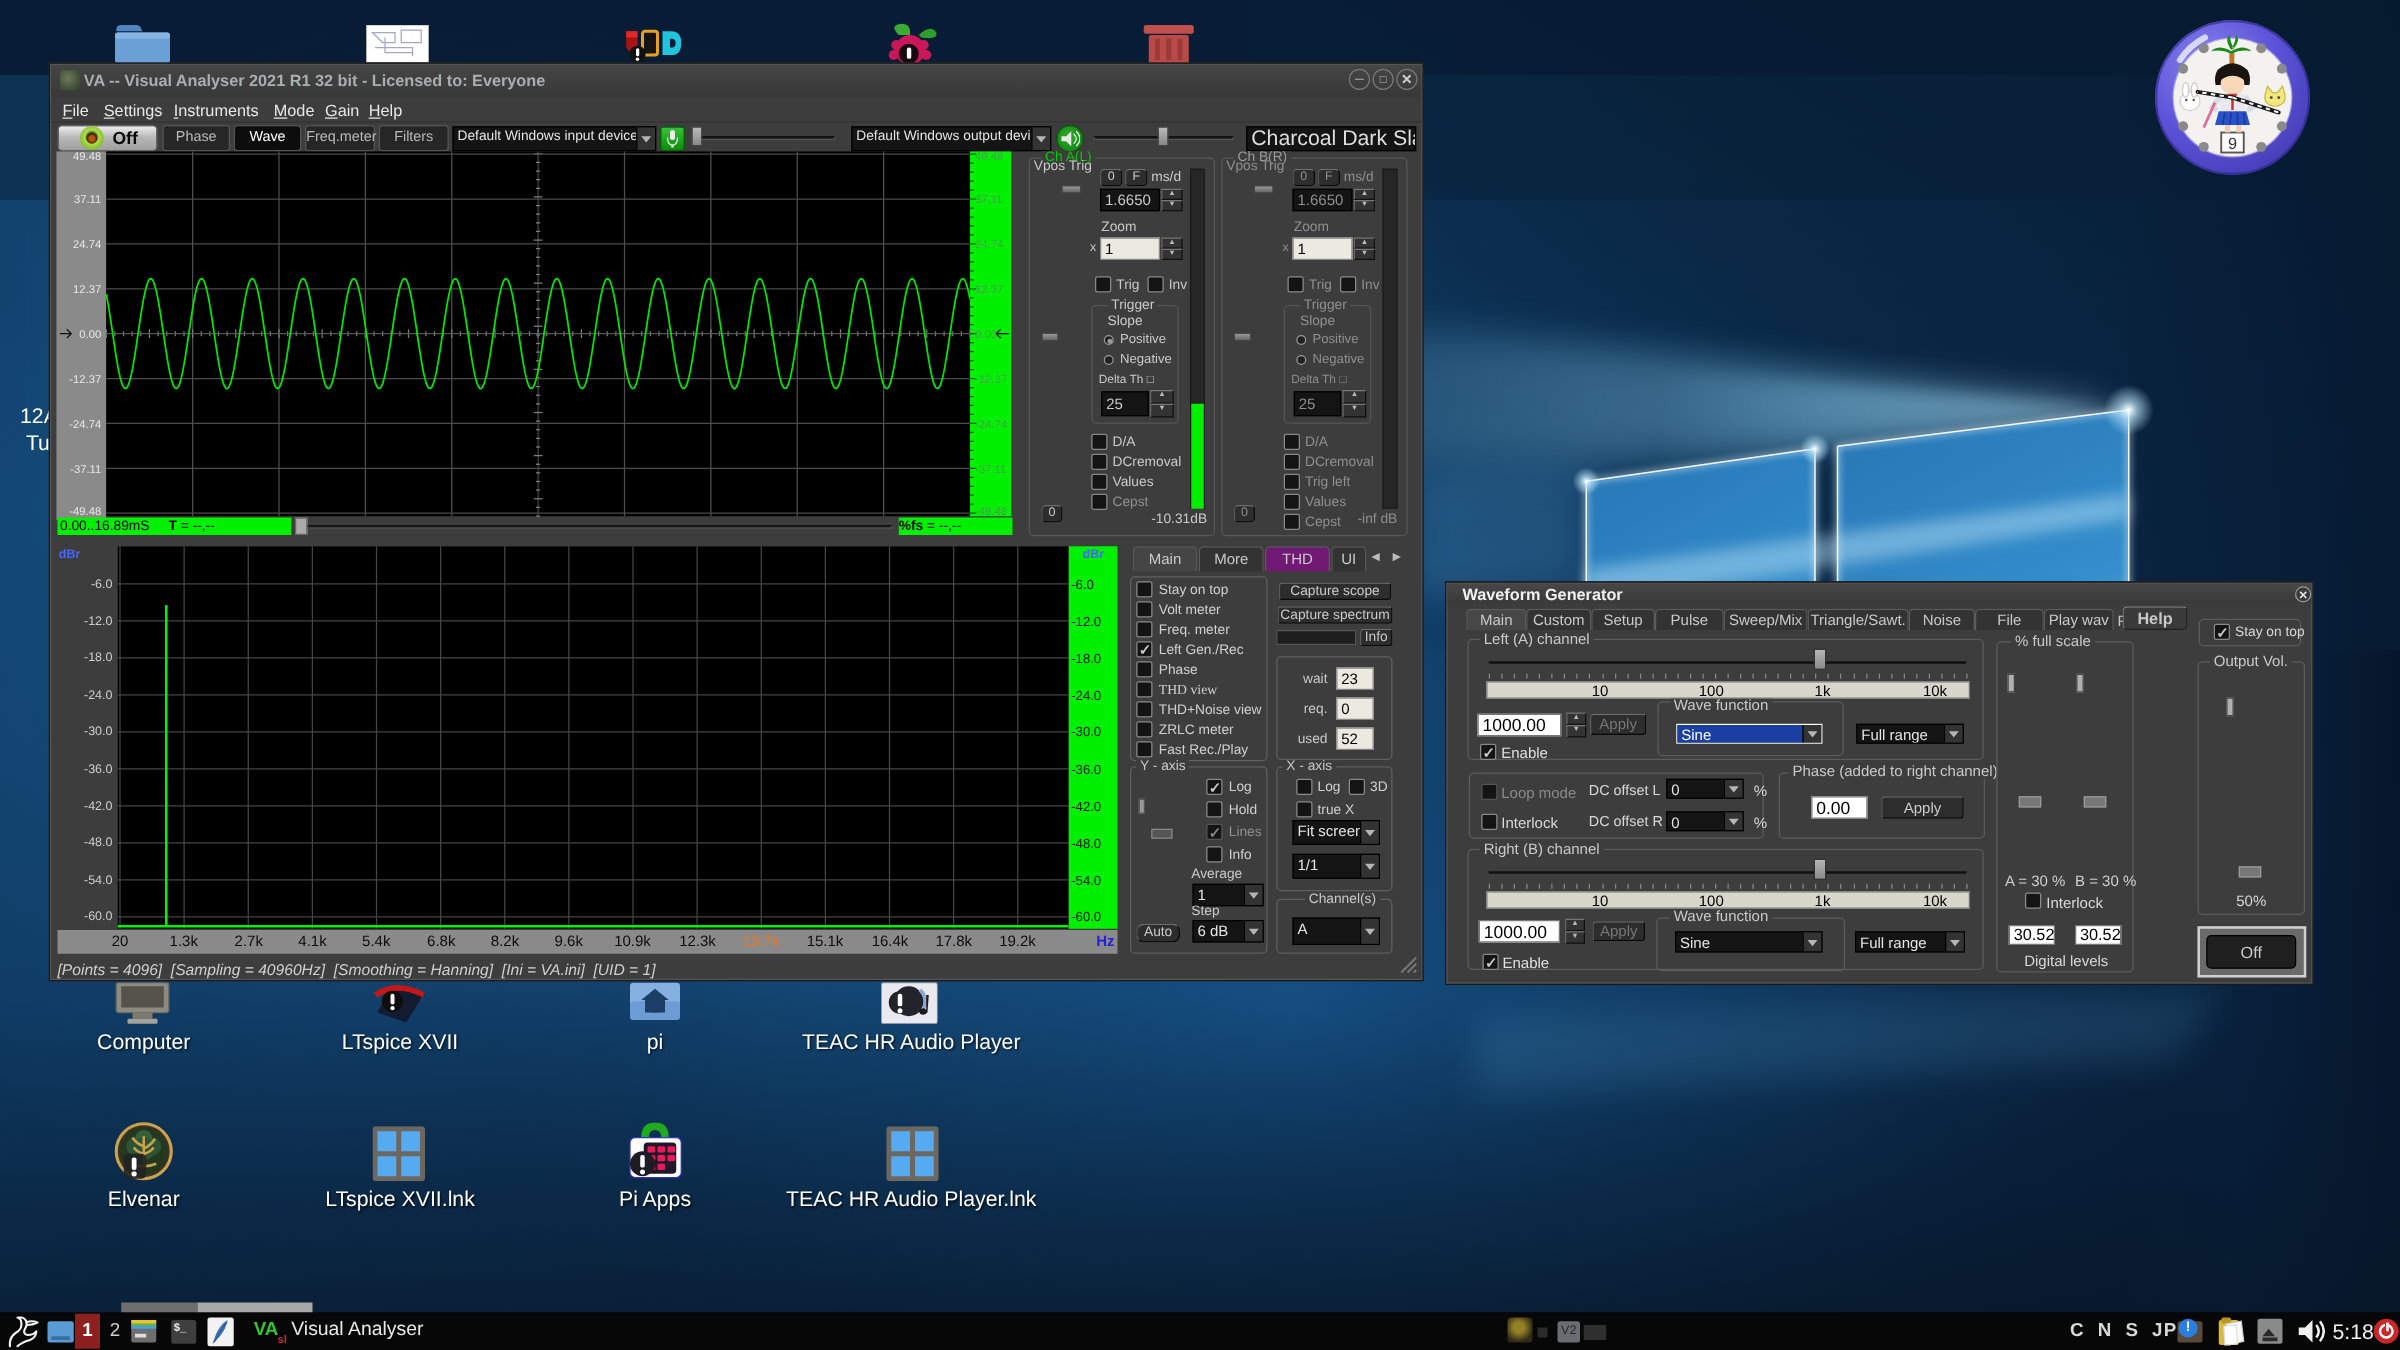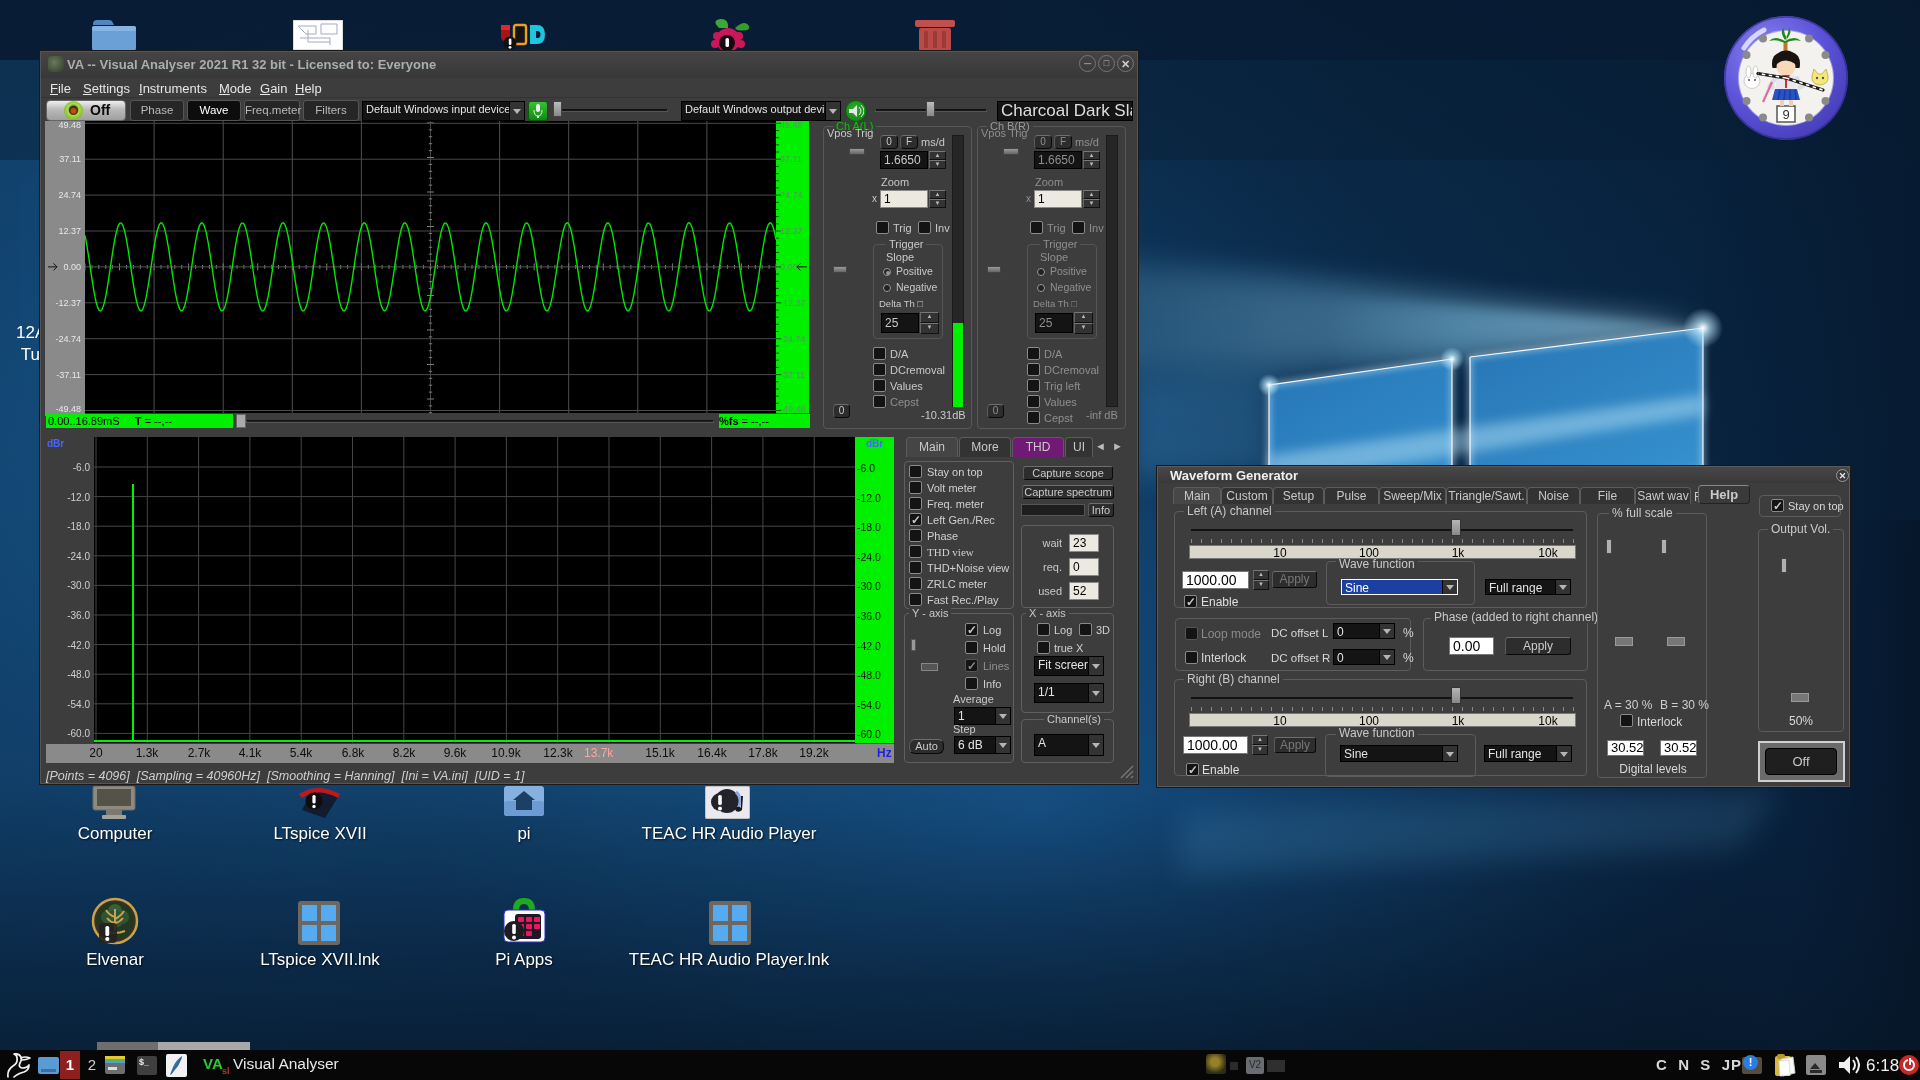--- a/index.html
+++ b/index.html
@@ -619,21 +619,21 @@
     <div class="a" style="left:31px;top:695px;width:50px;text-align:center;color:#0d0d0d;font-size:12px;">20</div>
     <div class="a" style="left:82px;top:695px;width:50px;text-align:center;color:#0d0d0d;font-size:12px;">1.3k</div>
     <div class="a" style="left:134px;top:695px;width:50px;text-align:center;color:#0d0d0d;font-size:12px;">2.7k</div>
     <div class="a" style="left:185px;top:695px;width:50px;text-align:center;color:#0d0d0d;font-size:12px;">4.1k</div>
     <div class="a" style="left:236px;top:695px;width:50px;text-align:center;color:#0d0d0d;font-size:12px;">5.4k</div>
     <div class="a" style="left:288px;top:695px;width:50px;text-align:center;color:#0d0d0d;font-size:12px;">6.8k</div>
     <div class="a" style="left:339px;top:695px;width:50px;text-align:center;color:#0d0d0d;font-size:12px;">8.2k</div>
     <div class="a" style="left:390px;top:695px;width:50px;text-align:center;color:#0d0d0d;font-size:12px;">9.6k</div>
     <div class="a" style="left:441px;top:695px;width:50px;text-align:center;color:#0d0d0d;font-size:12px;">10.9k</div>
     <div class="a" style="left:493px;top:695px;width:50px;text-align:center;color:#0d0d0d;font-size:12px;">12.3k</div>
-    <div class="a" style="left:544px;top:695px;width:50px;color:#fca5a5;font-size:12px;">13.7k</div>
+    <div class="a" style="left:544px;top:695px;width:50px;text-align:center;color:#f97316;font-size:12px;">13.7k</div>
     <div class="a" style="left:595px;top:695px;width:50px;text-align:center;color:#0d0d0d;font-size:12px;">15.1k</div>
     <div class="a" style="left:647px;top:695px;width:50px;text-align:center;color:#0d0d0d;font-size:12px;">16.4k</div>
     <div class="a" style="left:698px;top:695px;width:50px;text-align:center;color:#0d0d0d;font-size:12px;">17.8k</div>
     <div class="a" style="left:749px;top:695px;width:50px;text-align:center;color:#0d0d0d;font-size:12px;">19.2k</div>
     <div class="a" style="left:837px;top:695px;color:#2222dd;font-size:12px;font-weight:bold;">Hz</div>
     <div class="a" style="left:6px;top:718px;color:#cfcfcf;font-size:12.5px;font-style:italic;">[Points = 4096]&nbsp; [Sampling = 40960Hz]&nbsp; [Smoothing = Hanning]&nbsp; [Ini = VA.ini]&nbsp; [UID = 1]</div>
     <svg class="a" style="left:1080px;top:714px" width="14" height="14">
       <g stroke="#777" stroke-width="1.5">
         <line x1="13" y1="1" x2="1" y2="13"></line>
         <line x1="13" y1="6" x2="6" y2="13"></line>
@@ -831,21 +831,21 @@
  <div class="a" style="left:13px;top:2px;color:#f0f0f0;font-size:13px;font-weight:bold;">Waveform Generator</div>
  <div class="a" style="left:679px;top:3px;width:13px;height:13px;background:#3a3a3a;border-radius:50%;border:1px solid #9a9a9a;color:#e6e6e6;font-size:9px;line-height:12px;text-align:center;font-weight:bold;">✕</div>
 <div class="tab" style="left:16px;top:21px;width:48px;height:17px;line-height:16px;background:#474747;font-size:12px;">Main</div>
     <div class="tab" style="left:64px;top:21px;width:52px;height:17px;line-height:16px;background:#333333;font-size:12px;">Custom</div>
     <div class="tab" style="left:116px;top:21px;width:51px;height:17px;line-height:16px;background:#333333;font-size:12px;">Setup</div>
     <div class="tab" style="left:167px;top:21px;width:55px;height:17px;line-height:16px;background:#333333;font-size:12px;">Pulse</div>
     <div class="tab" style="left:222px;top:21px;width:67px;height:17px;line-height:16px;background:#333333;font-size:12px;">Sweep/Mix</div>
     <div class="tab" style="left:289px;top:21px;width:81px;height:17px;line-height:16px;background:#333333;font-size:12px;">Triangle/Sawt.</div>
     <div class="tab" style="left:370px;top:21px;width:53px;height:17px;line-height:16px;background:#333333;font-size:12px;">Noise</div>
     <div class="tab" style="left:423px;top:21px;width:55px;height:17px;line-height:16px;background:#333333;font-size:12px;">File</div>
-    <div class="tab" style="left:478px;top:21px;width:56px;height:17px;line-height:16px;background:#333333;font-size:12px;">Sawt wav</div>
+    <div class="tab" style="left:478px;top:21px;width:56px;height:17px;line-height:16px;background:#333333;font-size:12px;">Play wav</div>
     <div class="a" style="left:537px;top:24px;color:#c9c9c9;font-size:12px;">F</div>
     <div class="a btn" style="left:541px;top:19px;width:52px;height:19px;line-height:17px;font-size:13px;font-weight:bold;border-radius:4px;background:#3a3a3a;border-color:#888 #222 #222 #777;">Help</div>
     <div class="a gbox" style="left:17px;top:45px;width:413px;height:97px;border-color:#5c5c5c;"></div>
     <div class="glab" style="left:27px;top:40px;font-size:12px;">Left (A) channel</div>
     <div class="a" style="left:34px;top:63px;width:382px;height:2px;background:#111;"></div>
     <div class="a" style="left:294px;top:53px;width:10px;height:17px;background:linear-gradient(#b5b5b5,#8a8a8a);border:1px solid #333;"></div>
     <div class="tick" style="left:34.0px;top:73px;width:1px;height:4px;"></div>
     <div class="tick" style="left:44.0px;top:73px;width:1px;height:4px;"></div>
     <div class="tick" style="left:54.1px;top:73px;width:1px;height:4px;"></div>
     <div class="tick" style="left:64.2px;top:73px;width:1px;height:4px;"></div>
@@ -1143,16 +1143,16 @@
     <path d="M8,6 L20,4 L22,20 L10,23 Z" fill="#f8f8f8" stroke="#ccc"></path>
     <path d="M6,8 L16,7 L17,22 L7,23 Z" fill="#fff" stroke="#ddd"></path>
   </svg>
 <div class="a" style="left:1806px;top:1055px;width:20px;height:20px;background:#8a8a8a;border-radius:2px;"></div>
 <div class="a" style="left:1810px;top:1058px;width:0;height:0;border:5px solid transparent;border-bottom:6px solid #2a2a2a;"></div>
 <div class="a" style="left:1810px;top:1070px;width:12px;height:3px;background:#2a2a2a;"></div>
 <svg class="a" style="left:1838px;top:1055px" width="22" height="20">
     <path d="M1,7 h5 l6,-6 v18 l-6,-6 h-5 Z" fill="#f0f0f0"></path>
     <path d="M15,5 q4,5 0,10 M18,2 q6,8 0,16" stroke="#f0f0f0" stroke-width="2" fill="none"></path>
   </svg>
-<div class="a" style="left:1866px;top:1054px;color:#f0f0f0;font-size:17px;line-height:23px;">6:18</div>
+<div class="a" style="left:1866px;top:1054px;color:#f0f0f0;font-size:17px;line-height:23px;">5:18</div>
 <div class="a" style="left:1899px;top:1055px;width:20px;height:20px;background:#c82828;border-radius:50%;"></div>
 <div class="a" style="left:1903px;top:1059px;width:12px;height:12px;border:2px solid #fff;border-radius:50%;"></div>
 <div class="a" style="left:1908px;top:1057px;width:3px;height:8px;background:#c82828;border-left:0;"></div>
 <div class="a" style="left:1908.5px;top:1058px;width:2px;height:7px;background:#fff;"></div>
 </body></html>

